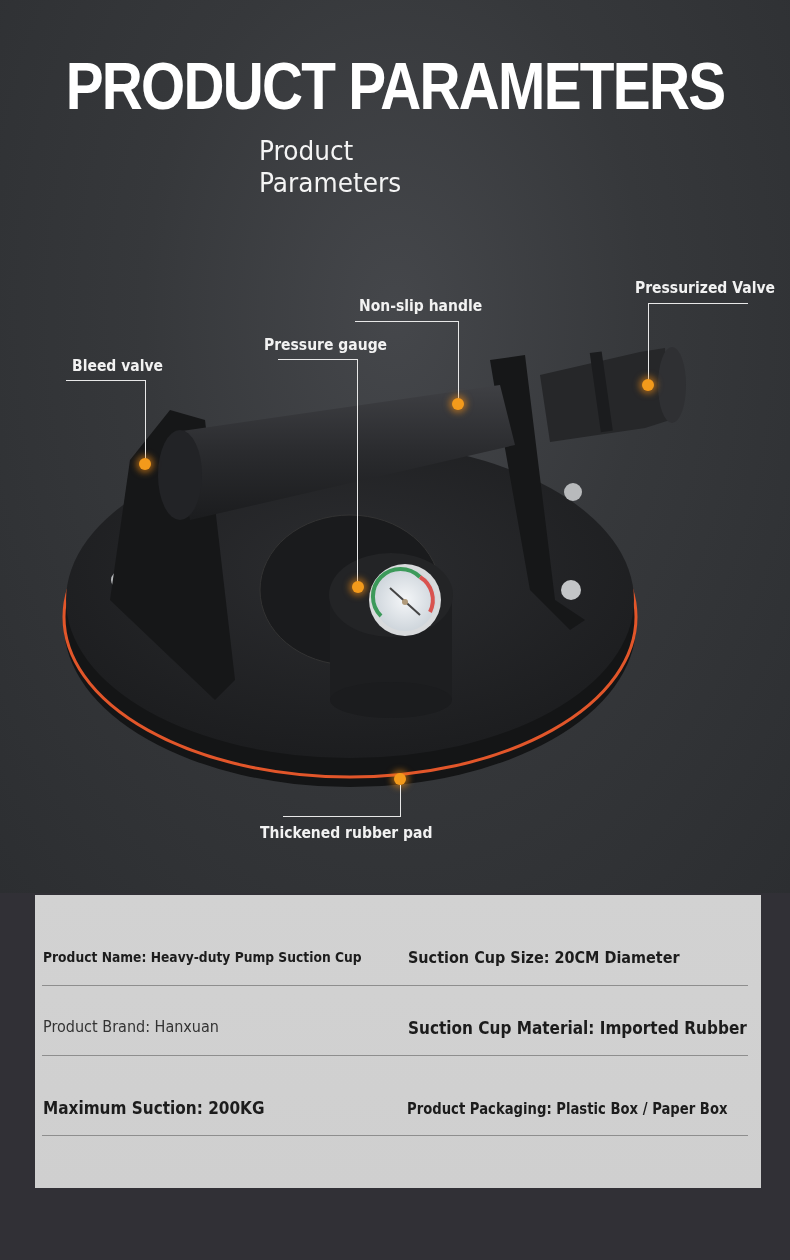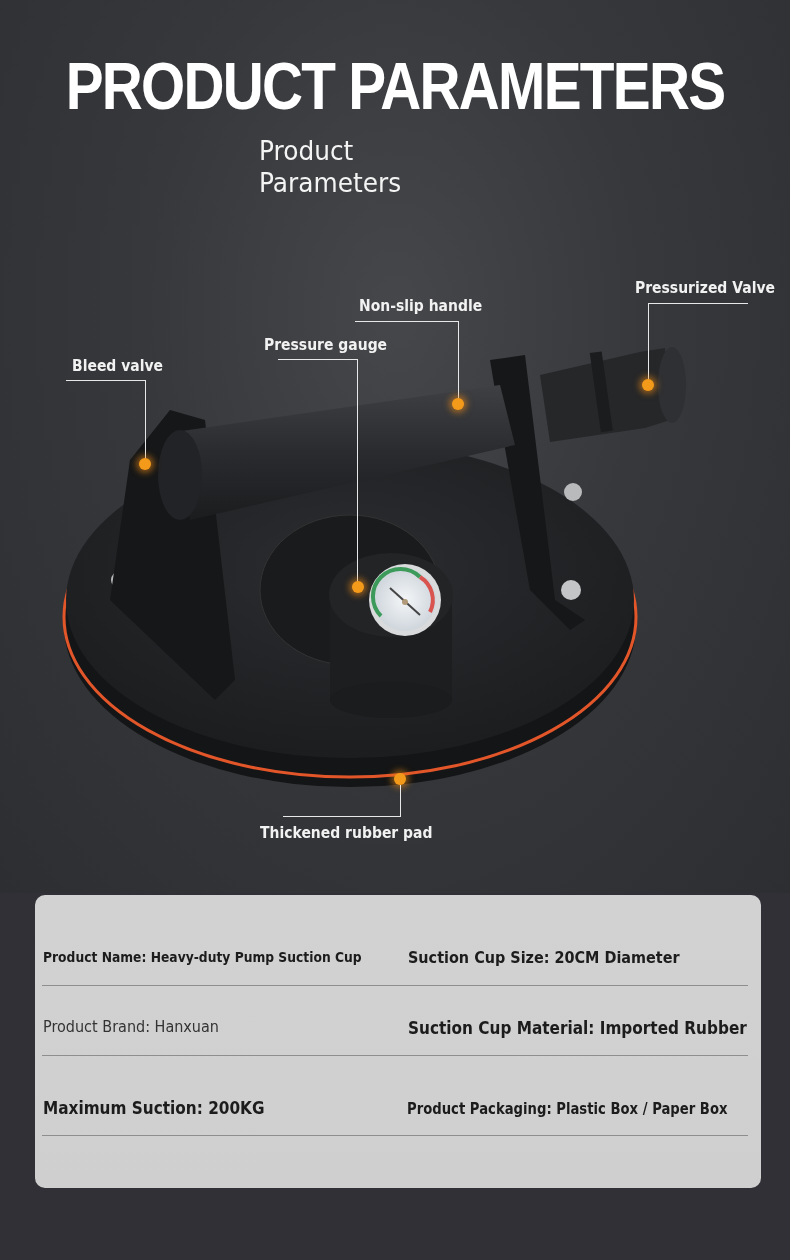--- a/index.html
+++ b/index.html
@@ -11,21 +11,21 @@
     transform:scaleX(0.86);transform-origin:50% 50%;line-height:80px;}
   .subtitle{position:absolute;left:259px;top:135px;color:#f4f4f4;font-size:27px;line-height:32px;
     font-family:"DejaVu Sans",sans-serif;transform:scaleX(0.92);transform-origin:0 0;}
   .label{position:absolute;color:#f2f2f2;font-weight:bold;font-size:15px;white-space:nowrap;
     font-family:"DejaVu Sans",sans-serif;transform:scaleX(0.93);transform-origin:0 0;}
   .line{position:absolute;background:#e8e8e8;}
   .dot{position:absolute;width:12px;height:12px;border-radius:50%;background:#f39a1b;
     box-shadow:0 0 6px 3px rgba(243,140,20,0.55);}
   .product{position:absolute;left:0;top:0;}
   .table{position:absolute;left:35px;top:895px;width:726px;height:293px;
-    background:linear-gradient(#d2d2d2,#cfcfcf);border-radius:10px;}
+    background:linear-gradient(#d2d2d2,#cfcfcf);}
   .cell{position:absolute;color:#1c1c1c;font-family:"DejaVu Sans",sans-serif;white-space:nowrap;
     transform-origin:0 50%;}
   .rule{position:absolute;left:7px;width:706px;height:1px;background:#8e8e8e;}
 </style>
 </head>
 <body>
 
 <div class="hero">
   <div class="title">PRODUCT PARAMETERS</div>
   <div class="subtitle">

